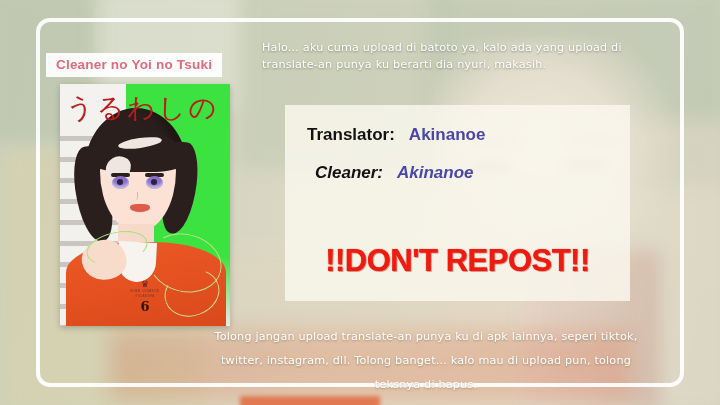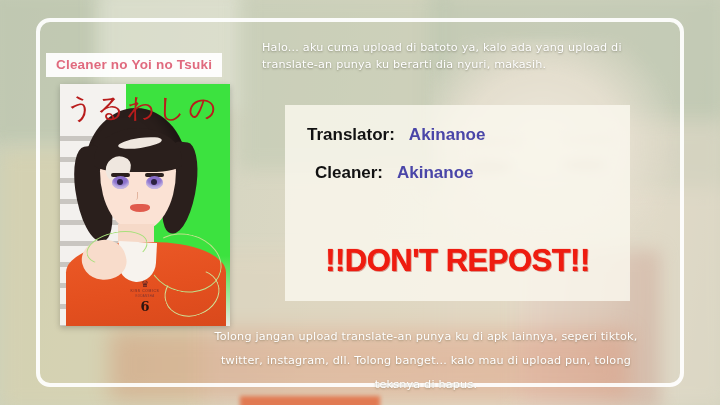--- a/index.html
+++ b/index.html
@@ -122,21 +122,21 @@
   .credits-panel{
     position:absolute;left:285px;top:105px;width:345px;height:196px;
     background:rgba(250,248,238,.82);
   }
   .credit-row{
     position:absolute;white-space:nowrap;
     font-size:17px;font-weight:bold;color:#121212;
   }
   .credit-row .val{color:#4a46a8;margin-left:14px;}
   .row-translator{left:22px;top:20px;}
-  .row-cleaner{left:30px;top:58px;}
+  .row-cleaner{left:30px;top:58px;font-style:italic;}
   .row-typesetter{left:22px;top:96px;}
 
   .dont-repost{
     position:absolute;left:0;right:0;top:138px;text-align:center;
     font-size:31px;font-weight:bold;letter-spacing:-.5px;
     color:#ee1c10;
     text-shadow:0 0 1px #ee1c10, 1px 1px 0 rgba(160,20,10,.35);
   }
 
   

